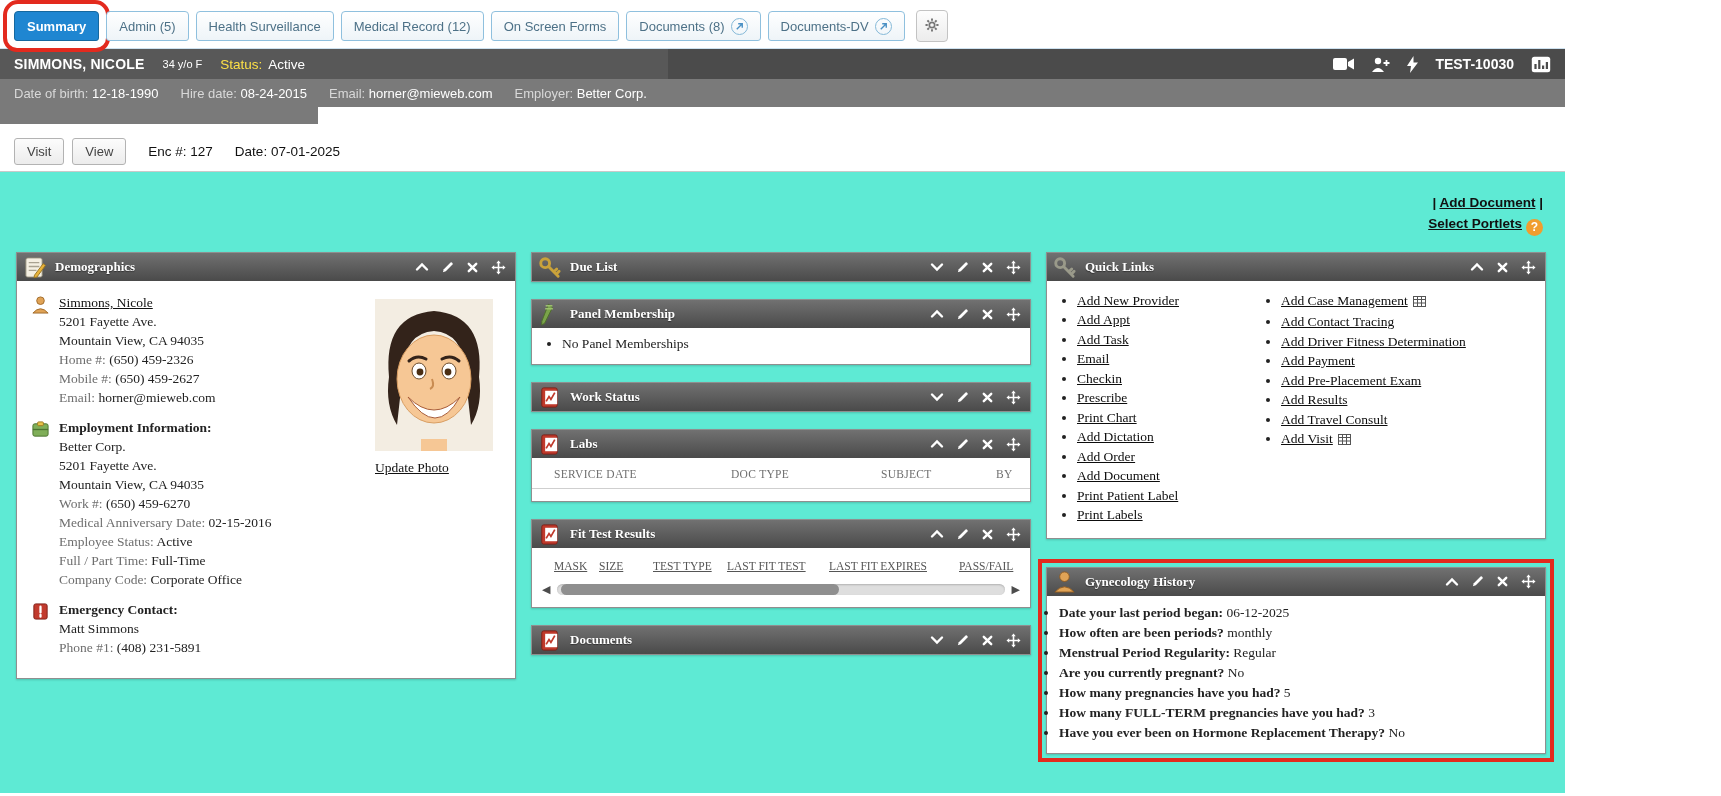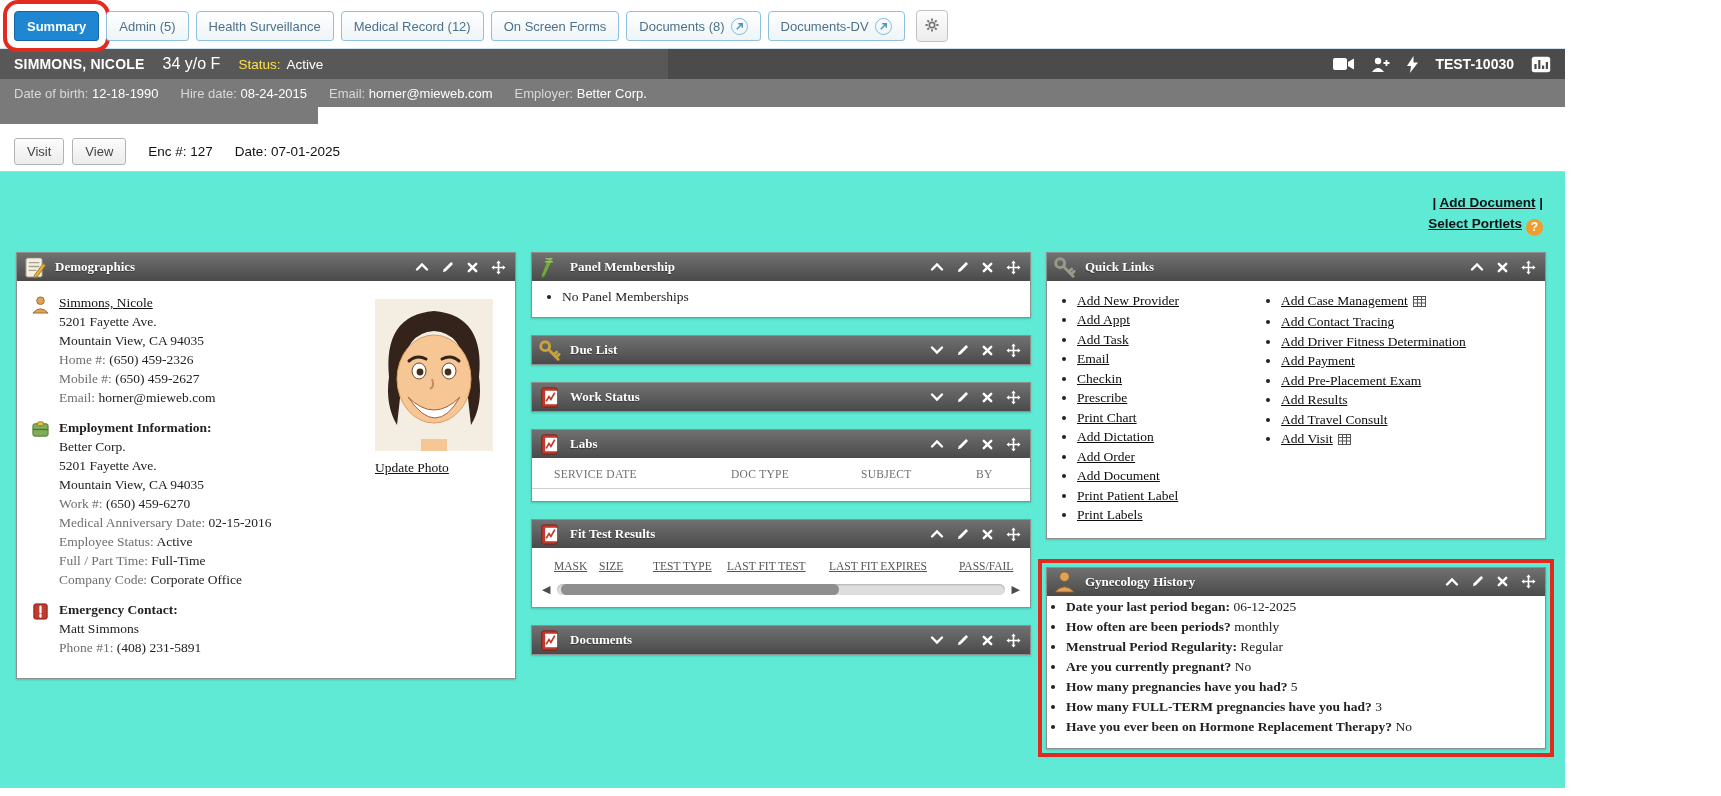--- a/index.html
+++ b/index.html
@@ -18,21 +18,21 @@
              display:inline-flex; align-items:center; justify-content:center; }
   .gearbtn { width:32px; height:32px; border:1px solid #c3c3c3; border-radius:4px;
              background:linear-gradient(#fdfdfd,#ececec); display:inline-flex; align-items:center;
              justify-content:center; cursor:pointer; margin-left:4px; }
 
   
   .banner1 { height:30px; background:#4b4b4b; display:flex; align-items:center; color:#fff; }
   .b1left { height:100%; width:668px; background:#585858; display:flex; align-items:center;
             gap:18px; padding:0 14px; }
   .pname { font-weight:bold; font-size:14px; letter-spacing:.2px; }
-  .agesex { font-size:16px; }
+  .agesex { font-size:11px; }
   .statlbl { color:#fde047; font-size:13.5px; }
   .statval { color:#fff; font-size:13.5px; margin-left:-12px; }
   .b1right { margin-left:auto; display:flex; align-items:center; gap:17px; padding-right:14px; }
   .bicon { display:inline-flex; align-items:center; }
   .pid { font-weight:bold; font-size:14px; }
   .banner2 { height:28px; background:#7a7a7a; display:flex; align-items:center; padding:0 14px;
              font-size:13px; }
   .banner2 .pair { margin-right:22px; }
   .blbl { color:#d9d9d9; }
   .bval { color:#ffffff; }
@@ -80,41 +80,41 @@
   .uplink { display:inline-block; margin-top:5px; }
 
   
   .plist { margin:8px 0 12px; padding-left:30px; }
   .plist li { margin:2.5px 0; }
 
   
   .thead { display:flex; padding:10px 4px 8px 22px; color:#6f6f6f; font-size:11.5px;
            letter-spacing:.3px; border-bottom:1px solid #cfcfcf; }
   .thead-pad { height:12px; }
-  .lc1{width:177px;} .lc2{width:130px;} .lc3{width:115px;} .lc4{flex:1;}
+  .lc1{width:177px;} .lc2{width:130px;} .lc3{width:115px;margin-left:20px;} .lc4{flex:1;}
   .fthead { display:flex; padding:12px 4px 4px 22px; font-size:11.5px; color:#555; }
   .fthead span { text-decoration:underline; cursor:pointer; }
   .fc1{width:45px;} .fc2{width:54px;} .fc3{width:74px;} .fc4{width:102px;} .fc5{width:130px;} .fc6{flex:1;}
   .hscroll { display:flex; align-items:center; gap:7px; padding:8px 10px 12px; }
   .harrow { font-size:11px; color:#4c4c4c; cursor:pointer; line-height:1; }
   .htrack { flex:1; height:11px; background:#dedede; border-radius:6px; position:relative;
             box-shadow:inset 0 1px 2px rgba(0,0,0,.2); }
   .hthumb { position:absolute; left:4px; top:0; height:11px; width:62%; background:#8f8f8f; border-radius:6px; cursor:grab; }
 
   
   .ql { display:flex; padding:8px 6px 12px 4px; }
   .ql ul { margin:0; padding-left:26px; }
   .ql .qcol1 { width:204px; flex:0 0 204px; }
   .ql .qcol2 { flex:1; }
   .ql li { margin:2.5px 0; line-height:17px; }
   .qlink { color:#0d0d0d; text-decoration:underline; cursor:pointer; }
   .gridico { display:inline-block; vertical-align:-2px; margin-left:5px; }
 
   
-  .gyn ul { margin:2px 0 12px; padding-left:19px; }
+  .gyn ul { margin:8px 0 12px; padding-left:12px; }
   .gyn li { margin:2.5px 0; line-height:17.5px; }
   .q { font-weight:bold; }
 </style>
 </head>
 <body>
 
 <div class="app">
 
   <div class="tabbar">
     <div class="tab active red-annot">
@@ -332,20 +332,55 @@
           </div>
         </div>
       </div>
 
       <div class="col">
 
         <div class="portlet">
           <div class="phead">
             <span class="picon">
               <svg width="25" height="25" viewBox="0 0 26 26">
+                  <circle cx="8.5" cy="8.5" r="4.6" fill="none" stroke="#c9a23a" stroke-width="3"></circle>
+                  <path d="M12 12 L22 22 M17.5 17.5 l3-3 M20 20 l3-3" stroke="#c9a23a" stroke-width="3" stroke-linecap="round"></path>
+                </svg>
+            </span>
+            <span class="ptitle">Due List</span>
+            <span class="controls">
+              <span class="ctrl">
+                  <svg width="14" height="14" viewBox="0 0 14 14">
+                    <path d="M2 4.5 L7 9.5 L12 4.5" stroke="#fff" stroke-width="2.4" fill="none" stroke-linecap="round"></path>
+                  </svg>
+                </span>
+              <span class="ctrl">
+                  <svg width="13" height="13" viewBox="0 0 14 14">
+                    <path d="M2 12 l1-3.2 L10.3 1.6 a1 1 0 0 1 1.4 0 l.7.7 a1 1 0 0 1 0 1.4 L5.2 11 Z" fill="#fff"></path>
+                  </svg>
+                </span>
+              <span class="ctrl">
+                  <svg width="13" height="13" viewBox="0 0 14 14">
+                    <path d="M3 3 L11 11 M11 3 L3 11" stroke="#fff" stroke-width="2.6" stroke-linecap="round"></path>
+                  </svg>
+                </span>
+              <span class="ctrl">
+                  <svg width="15" height="15" viewBox="0 0 16 16">
+                    <path d="M8 3 V13 M3 8 H13" stroke="#fff" stroke-width="1.7"></path>
+                    <path d="M8 0.5 L10.4 3.4 H5.6 Z M8 15.5 L5.6 12.6 h4.8 Z M0.5 8 L3.4 5.6 v4.8 Z M15.5 8 L12.6 10.4 V5.6 Z" fill="#fff"></path>
+                  </svg>
+                </span>
+            </span>
+          </div>
+        </div>
+
+        <div class="portlet">
+          <div class="phead">
+            <span class="picon">
+              <svg width="25" height="25" viewBox="0 0 26 26">
                   <path d="M12 2 L16 6 L8 22 L5 24 L5 20 Z" fill="#7aa34a" stroke="#4e6f2b"></path>
                   <path d="M9 4 h7 M8.5 7 h8" stroke="#9bbf6e" stroke-width="1.6"></path>
                 </svg>
             </span>
             <span class="ptitle">Panel Membership</span>
             <span class="controls">
               <span class="ctrl">
                   <svg width="14" height="14" viewBox="0 0 14 14">
                     <path d="M2 9.5 L7 4.5 L12 9.5" stroke="#fff" stroke-width="2.4" fill="none" stroke-linecap="round"></path>
                   </svg>
@@ -365,55 +400,20 @@
                     <path d="M8 3 V13 M3 8 H13" stroke="#fff" stroke-width="1.7"></path>
                     <path d="M8 0.5 L10.4 3.4 H5.6 Z M8 15.5 L5.6 12.6 h4.8 Z M0.5 8 L3.4 5.6 v4.8 Z M15.5 8 L12.6 10.4 V5.6 Z" fill="#fff"></path>
                   </svg>
                 </span>
             </span>
           </div>
           <div class="pbody">
             <ul class="plist">
                 <li>No Panel Memberships</li>
               </ul>
-          </div>
-        </div>
-
-        <div class="portlet">
-          <div class="phead">
-            <span class="picon">
-              <svg width="25" height="25" viewBox="0 0 26 26">
-                  <circle cx="8.5" cy="8.5" r="4.6" fill="none" stroke="#c9a23a" stroke-width="3"></circle>
-                  <path d="M12 12 L22 22 M17.5 17.5 l3-3 M20 20 l3-3" stroke="#c9a23a" stroke-width="3" stroke-linecap="round"></path>
-                </svg>
-            </span>
-            <span class="ptitle">Due List</span>
-            <span class="controls">
-              <span class="ctrl">
-                  <svg width="14" height="14" viewBox="0 0 14 14">
-                    <path d="M2 4.5 L7 9.5 L12 4.5" stroke="#fff" stroke-width="2.4" fill="none" stroke-linecap="round"></path>
-                  </svg>
-                </span>
-              <span class="ctrl">
-                  <svg width="13" height="13" viewBox="0 0 14 14">
-                    <path d="M2 12 l1-3.2 L10.3 1.6 a1 1 0 0 1 1.4 0 l.7.7 a1 1 0 0 1 0 1.4 L5.2 11 Z" fill="#fff"></path>
-                  </svg>
-                </span>
-              <span class="ctrl">
-                  <svg width="13" height="13" viewBox="0 0 14 14">
-                    <path d="M3 3 L11 11 M11 3 L3 11" stroke="#fff" stroke-width="2.6" stroke-linecap="round"></path>
-                  </svg>
-                </span>
-              <span class="ctrl">
-                  <svg width="15" height="15" viewBox="0 0 16 16">
-                    <path d="M8 3 V13 M3 8 H13" stroke="#fff" stroke-width="1.7"></path>
-                    <path d="M8 0.5 L10.4 3.4 H5.6 Z M8 15.5 L5.6 12.6 h4.8 Z M0.5 8 L3.4 5.6 v4.8 Z M15.5 8 L12.6 10.4 V5.6 Z" fill="#fff"></path>
-                  </svg>
-                </span>
-            </span>
           </div>
         </div>
 
         <div class="portlet">
           <div class="phead">
             <span class="picon">
               <svg width="25" height="25" viewBox="0 0 26 26">
                   <rect x="5" y="3" width="16" height="20" rx="2" fill="#c0392b" stroke="#7e1f17"></rect>
                   <rect x="8.5" y="6" width="12.5" height="14" fill="#fff"></rect>
                   <path d="M9.5 17 l3-5 2 3 4-7" stroke="#c0392b" stroke-width="1.8" fill="none"></path>

